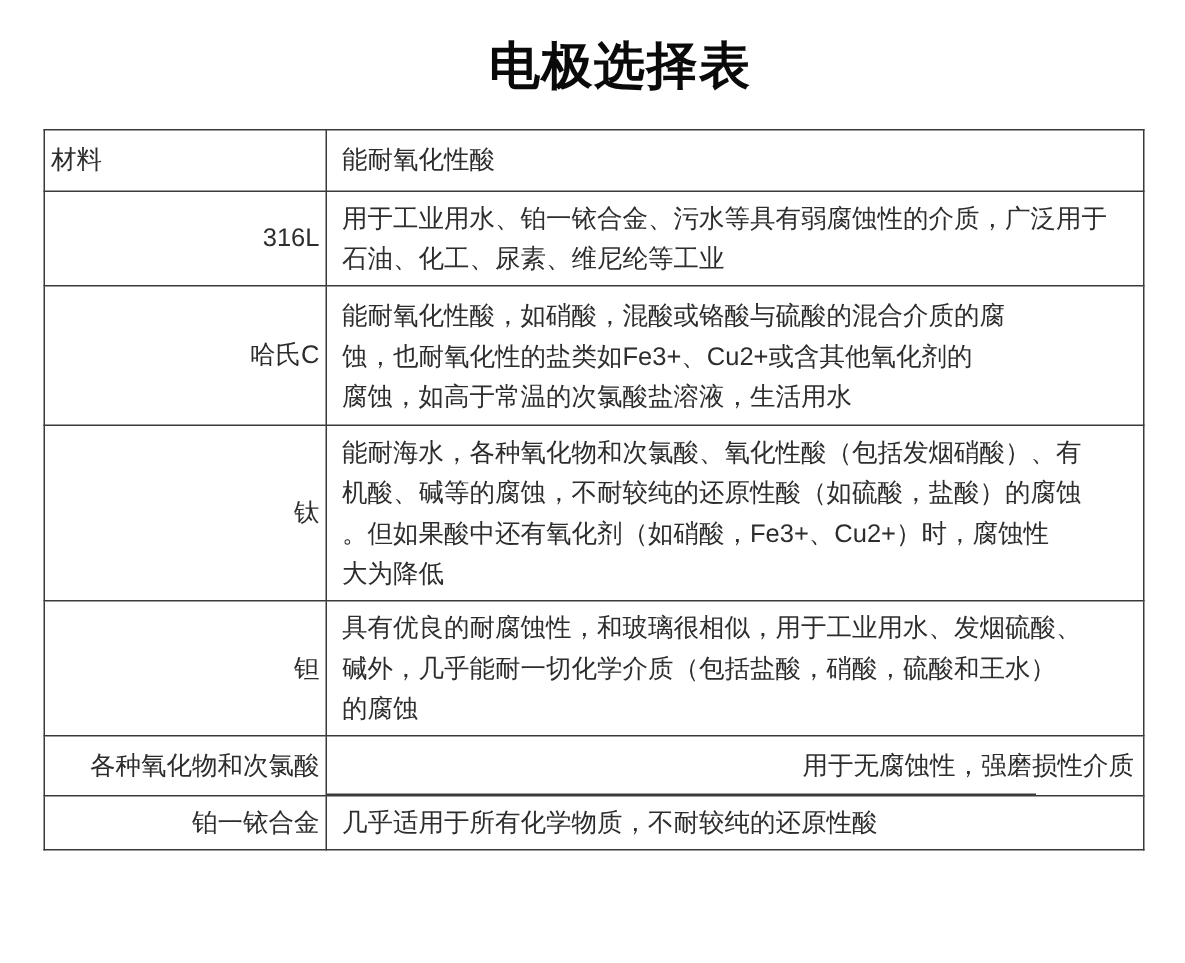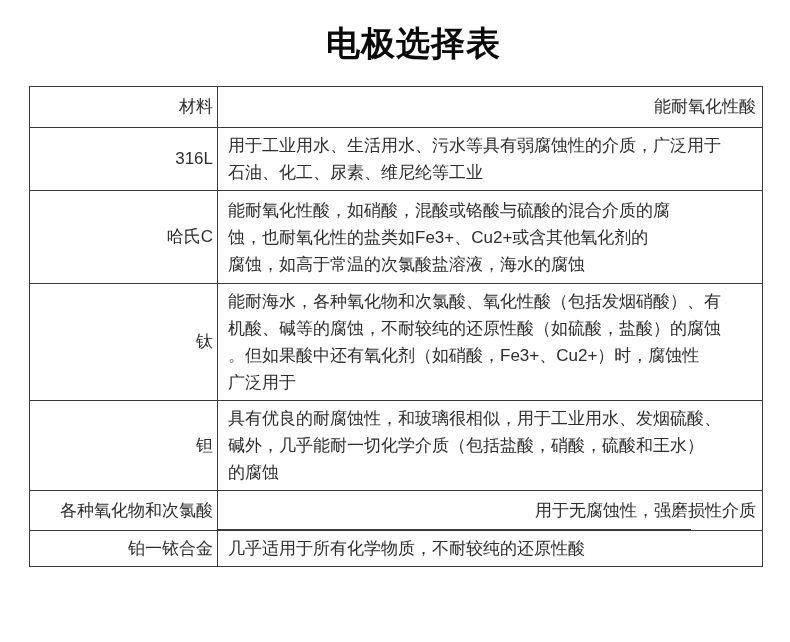--- a/index.html
+++ b/index.html
@@ -53,21 +53,21 @@
     padding: 2px 4px;
     line-height: 24px;
   }
   td.perf {
     vertical-align: middle;
     padding: 4px 6px 4px 10px;
     line-height: 27px;
     white-space: pre-line;
   }
   td.hdr-mat, td.hdr-perf {
-    text-align: right;
+    text-align: left;
     vertical-align: middle;
     white-space: normal;
     line-height: 20px;
   }
   
   tr.h-hdr { height: 41px; }
   tr.h-r0  { height: 57px; }
   tr.h-r1  { height: 56px; }
   tr.h-r2  { height: 93px; }
   tr.h-r3  { height: 106px; }
@@ -97,38 +97,38 @@
 
   <table class="sel-table">
     <tbody>
       <tr class="h-hdr">
         <td class="mat hdr-mat">材料</td>
         <td class="perf hdr-perf">能耐氧化性酸</td>
       </tr>
 
       <tr class="h-r0">
         <td class="mat">316L</td>
-        <td class="perf"> 用于工业用水、生活用水、污水等具有弱腐蚀性的介质，广泛用于
+        <td class="perf"> 用于工业用水、铂一铱合金、污水等具有弱腐蚀性的介质，广泛用于
 石油、化工、尿素、维尼纶等工业</td>
       </tr>
 
 
       <tr class="h-r2">
         <td class="mat">哈氏C</td>
         <td class="perf">能耐氧化性酸，如硝酸，混酸或铬酸与硫酸的混合介质的腐
 蚀，也耐氧化性的盐类如Fe3+、Cu2+或含其他氧化剂的
-腐蚀，如高于常温的次氯酸盐溶液，海水的腐蚀</td>
+腐蚀，如高于常温的次氯酸盐溶液，生活用水</td>
       </tr>
 
       <tr class="h-r3">
         <td class="mat">钛</td>
         <td class="perf">能耐海水，各种氧化物和次氯酸、氧化性酸（包括发烟硝酸）、有
 机酸、碱等的腐蚀，不耐较纯的还原性酸（如硫酸，盐酸）的腐蚀
 。但如果酸中还有氧化剂（如硝酸，Fe3+、Cu2+）时，腐蚀性
-广泛用于</td>
+大为降低</td>
       </tr>
 
       <tr class="h-r4">
         <td class="mat">钽</td>
         <td class="perf">具有优良的耐腐蚀性，和玻璃很相似，用于工业用水、发烟硫酸、
 碱外，几乎能耐一切化学介质（包括盐酸，硝酸，硫酸和王水）
 的腐蚀</td>
       </tr>
 
       <tr class="h-r5">

